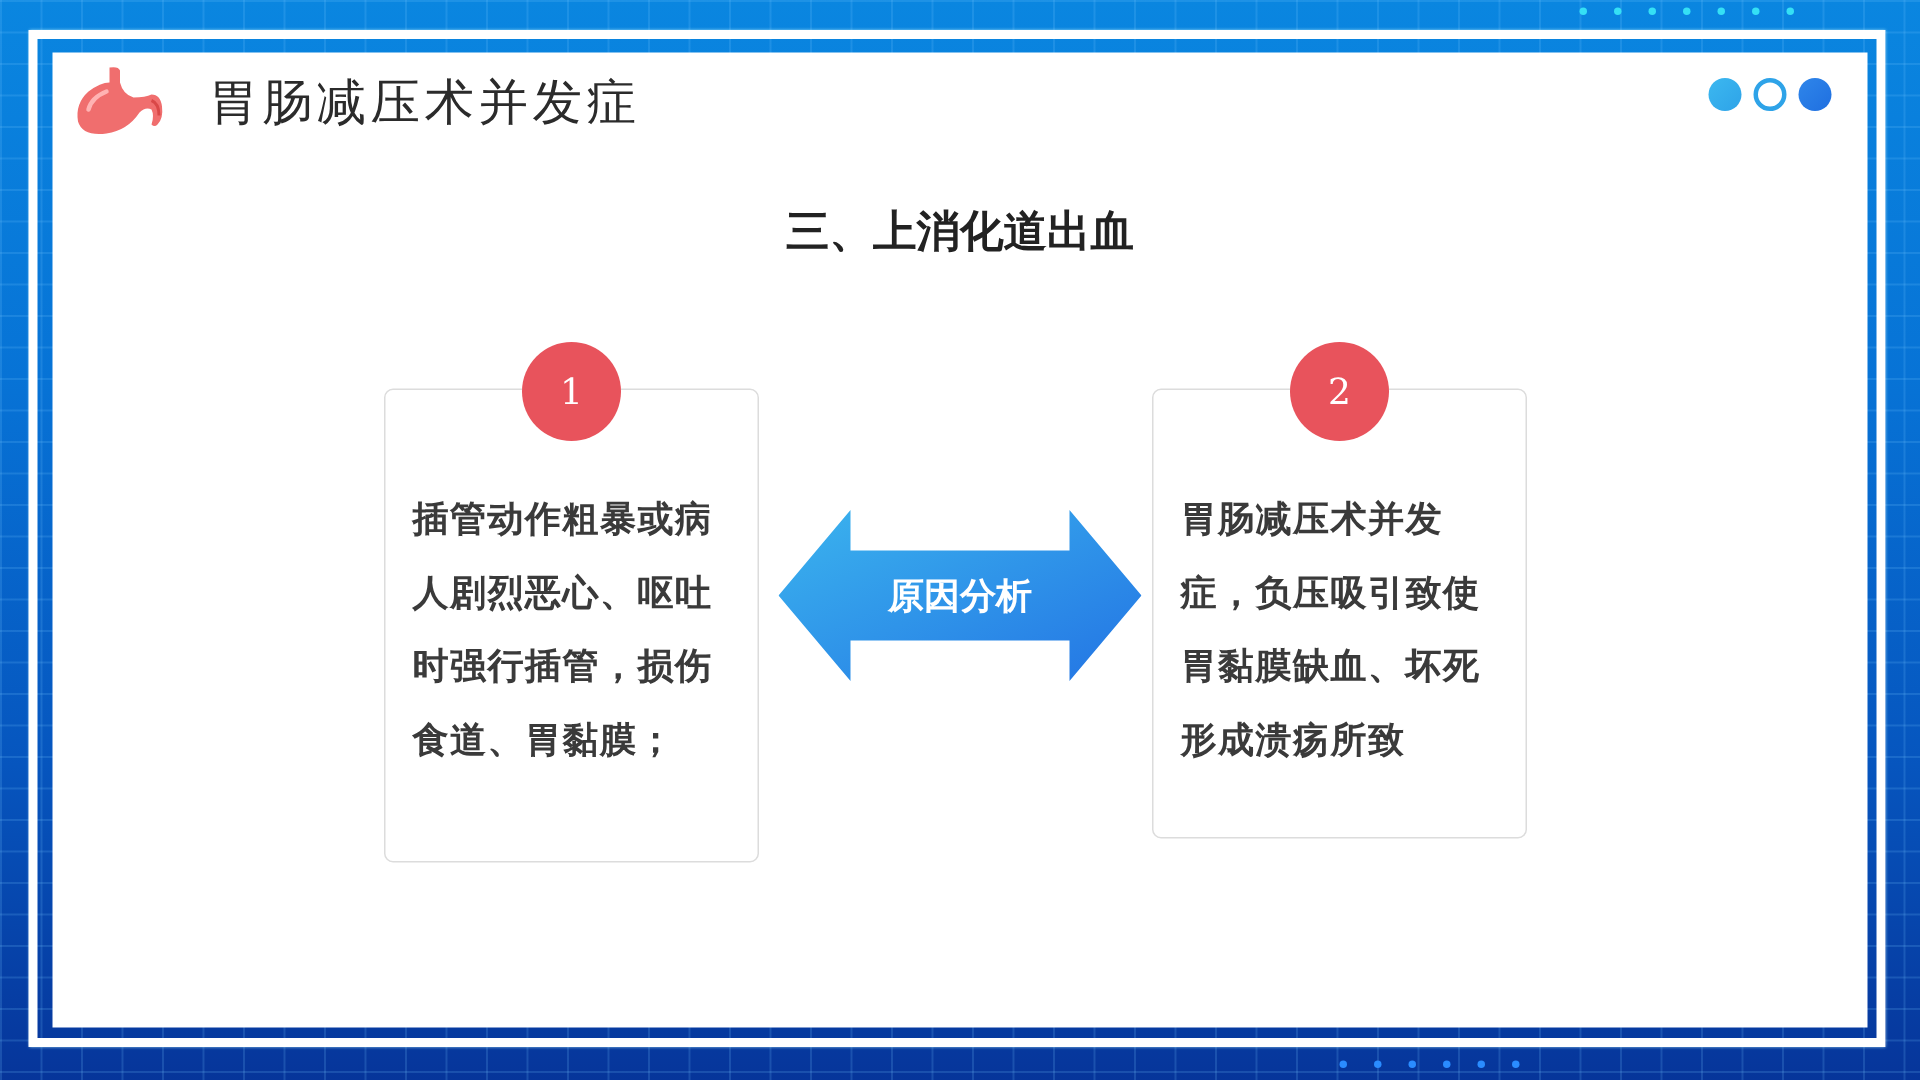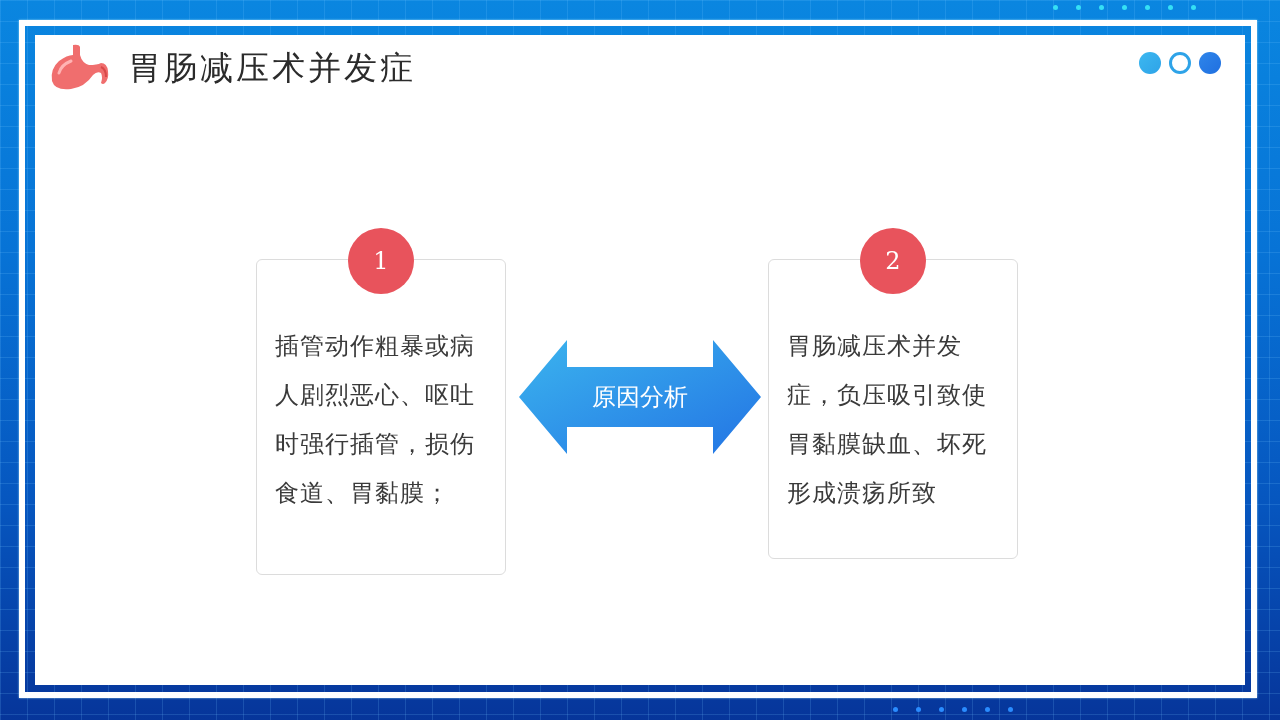--- a/index.html
+++ b/index.html
@@ -30,21 +30,21 @@
     border:6px solid #ffffff;
     box-shadow: 0 0 2px rgba(180,240,255,0.8);
   }
   .panel {
     position:absolute; left:35px; top:35px; width:1210px; height:650px;
     background:#ffffff;
   }
   .header { position:absolute; left:14px; top:8px; display:flex; align-items:center; }
   .stomach-icon { width:62px; height:50px; }
   .header-title {
-    margin-left:17px; font-size:33px; color:#2b2b2b; letter-spacing:3px;
+    margin-left:28px; font-size:33px; color:#2b2b2b; letter-spacing:3px;
     font-family:Liberation Sans, sans-serif; font-weight:normal;
   }
   .circles { position:absolute; right:24px; top:17px; display:flex; gap:8px; }
   .circles .c { width:22px; height:22px; border-radius:50%; }
   .c1 { background:linear-gradient(135deg,#3cb8f0,#2ea3e8); }
   .c2 { border:3px solid #2ea3e8; background:#fff; }
   .c3 { background:linear-gradient(135deg,#2f86ea,#1f6fe0); }
   .section-title {
     position:absolute; left:0; width:100%; top:100px; text-align:center;
     font-size:29px; font-weight:bold; color:#222;
@@ -59,28 +59,29 @@
   .badge {
     position:absolute; left:50%; top:-32px; transform:translateX(-50%);
     width:66px; height:66px; border-radius:50%; background:#e8535c;
     color:#fff; font-size:24px; display:flex; align-items:center; justify-content:center;
     font-family:"DejaVu Serif","Liberation Serif",serif;
   }
   .card-text {
     position:absolute; left:18px; right:14px; top:62px;
     font-size:24px; line-height:49px; color:#3a3a3a; letter-spacing:1px;
     font-family:"DejaVu Sans","Liberation Sans",sans-serif;
+    font-weight:bold;
   }
   .arrow {
     position:absolute; left:484px; top:305px; width:242px; height:114px;
   }
   .arrow-label {
     position:absolute; left:484px; top:305px; width:242px; height:114px;
     display:flex; align-items:center; justify-content:center;
-    color:#fff; font-size:24px; font-weight:normal;
+    color:#fff; font-size:24px; font-weight:bold;
     font-family:"DejaVu Sans","Liberation Sans",sans-serif;
     text-align:right;
   }
 </style>
 </head>
 <body>
 
 <div class="grid-bg"></div>
 
 <div class="dots-top">
@@ -113,20 +114,21 @@
     </svg>
     <div class="header-title">胃肠减压术并发症</div>
   </div>
 
   <div class="circles">
     <div class="c c1"></div>
     <div class="c c2"></div>
     <div class="c c3"></div>
   </div>
 
+  <div class="section-title">三、上消化道出血</div>
 
   <div class="card card-left">
     <div class="badge">1</div>
     <div class="card-text">插管动作粗暴或病人剧烈恶心、呕吐时强行插管，损伤食道、胃黏膜；</div>
   </div>
 
   <svg class="arrow" viewBox="0 0 242 114">
     <defs>
       <linearGradient id="ag" x1="0" y1="0" x2="1" y2="1">
         <stop offset="0" stop-color="#3bb4ee"></stop>

